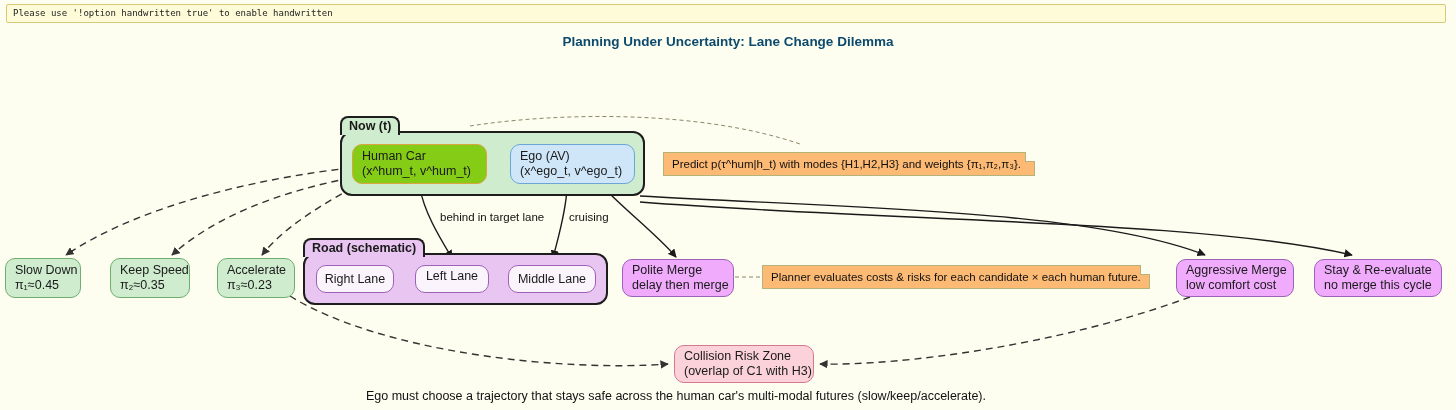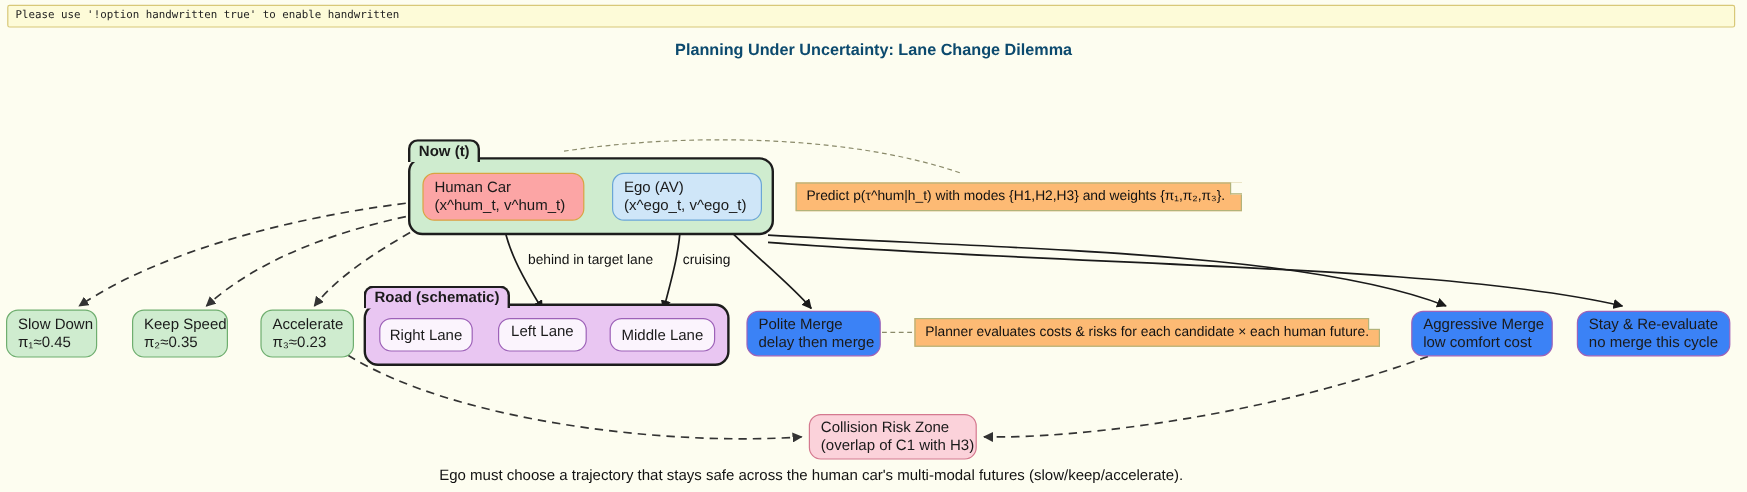--- a/index.html
+++ b/index.html
@@ -93,24 +93,24 @@
     border: 1.6px solid #666;
     display: flex;
     flex-direction: column;
     justify-content: center;
     padding: 3px 9px;
     font-size: 12.5px;
     line-height: 15px;
     white-space: nowrap;
   }
   .node .l2 { display: block; }
-  .n-orange { background: #fca5a5; border-color: #d9a441; }
+  .n-orange { background: #84cc16; border-color: #d9a441; }
   .n-blue   { background: #cfe6f8; border-color: #6ba6d6; }
   .n-green  { background: #cfeccf; border-color: #6fae6f; }
-  .n-purple { background: #3b82f6; border-color: #9d62b8; }
+  .n-purple { background: #f0abfc; border-color: #9d62b8; }
   .n-lane   { background: #fbf4fd; border-color: #9d62b8; }
   .n-pink   { background: #fbd2da; border-color: #d4798f; }
   
   .cluster {
     position: absolute;
     box-sizing: border-box;
     border-radius: 12px;
     border: 2px solid #1d1d1d;
   }
   .c-green { background: #cfeccf; }

